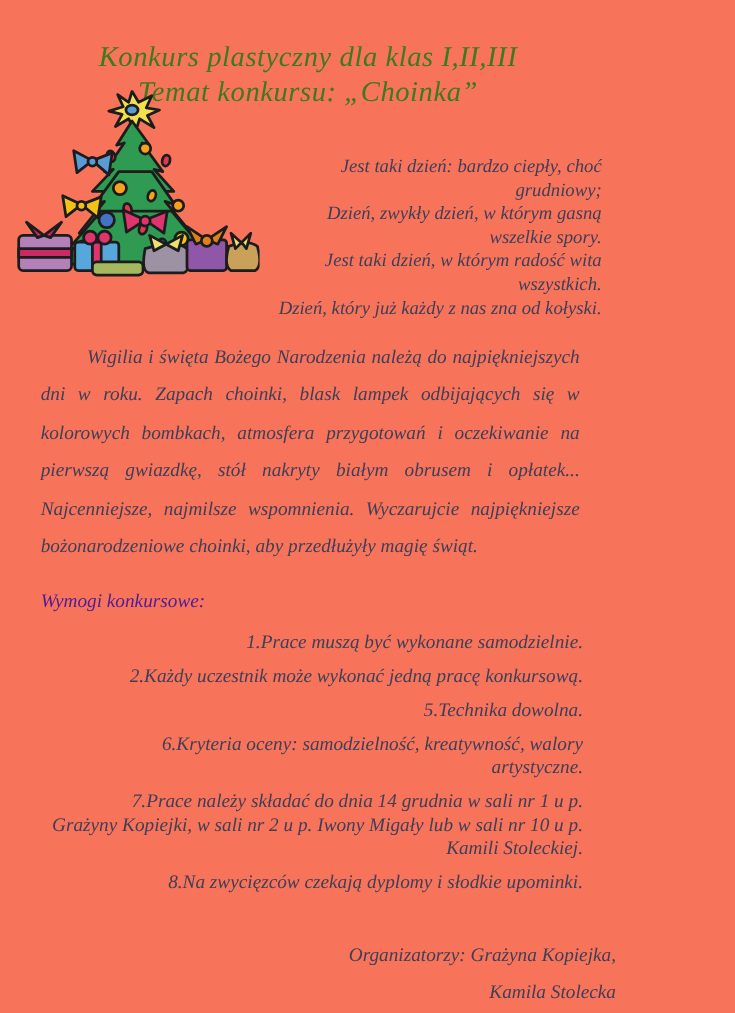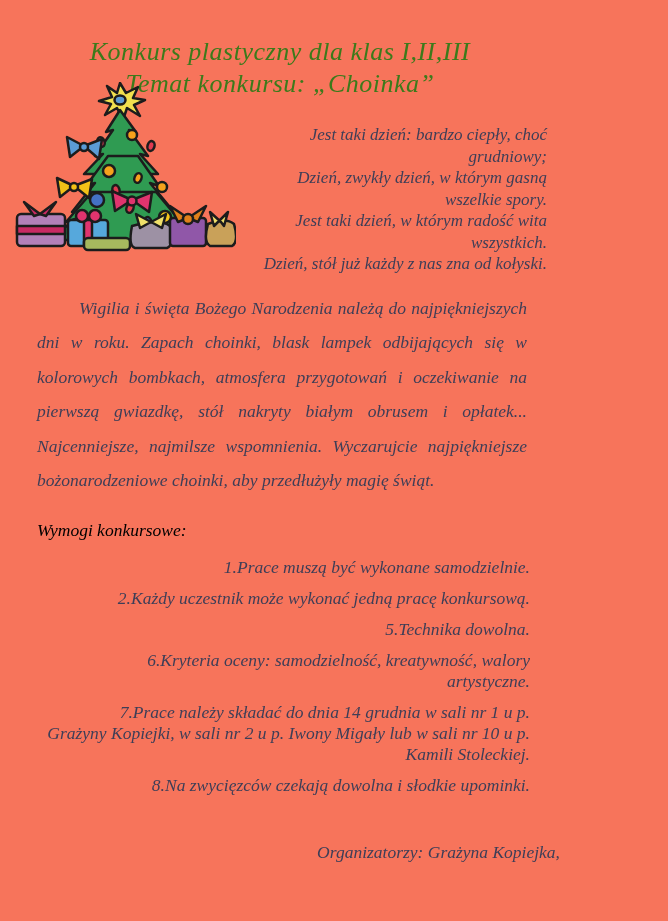--- a/index.html
+++ b/index.html
@@ -22,39 +22,39 @@
     letter-spacing:0.5px;
   }
 
   .tree {
     position:absolute;
     left:12px; top:82px;
     width:224px; height:170px;
   }
 
   .poem {
-    margin-top:24px;
+    margin-top:40px;
     text-align:right;
     padding-right:13px;
     padding-left:240px;
     font-size:17px;
     line-height:21.5px;
   }
 
   .intro {
     margin:16px 33px 0 37px;
     text-align:justify;
     text-indent:42px;
     font-size:17.5px;
     line-height:34.5px;
   }
 
   .subheading {
     margin:22px 0 0 37px;
-    color:#000000;
+    color:#4c1d95;
     font-size:17.5px;
   }
 
   .reqs {
     list-style:none;
     margin:16px 30px 0 37px;
     padding:0;
     font-size:17.5px;
     line-height:21px;
   }
@@ -147,33 +147,34 @@
         <path fill="#c9a159" d="M196,142 q-5,18 2,22 l22,0 q7,-4 2,-22 q-8,-7 -26,0 z"></path>
         <polygon fill="#efe06b" points="209,140 198,130 202,144 216,130 212,144"></polygon>
       </g>
     </g>
   </svg>
 
   <div class="poem">
     <div>Jest taki dzień: bardzo ciepły, choć grudniowy;</div>
     <div>Dzień, zwykły dzień, w którym gasną wszelkie spory.</div>
     <div>Jest taki dzień, w którym radość wita wszystkich.</div>
-    <div>Dzień, stół już każdy z nas zna od kołyski.</div>
+    <div>Dzień, który już każdy z nas zna od kołyski.</div>
   </div>
 
   <p class="intro">Wigilia i święta Bożego Narodzenia należą do najpiękniejszych dni w roku. Zapach choinki, blask lampek odbijających się w kolorowych bombkach, atmosfera przygotowań i oczekiwanie na pierwszą gwiazdkę, stół nakryty białym obrusem i opłatek... Najcenniejsze, najmilsze wspomnienia. Wyczarujcie najpiękniejsze bożonarodzeniowe choinki, aby przedłużyły magię świąt.</p>
 
   <div class="subheading">Wymogi konkursowe:</div>
 
   <ol class="reqs">
     <li><span class="num">1.</span><span>Prace muszą być wykonane samodzielnie.</span></li>
     <li><span class="num">2.</span><span>Każdy uczestnik może wykonać jedną pracę konkursową.</span></li>
     <li><span class="num">5.</span><span>Technika dowolna.</span></li>
     <li><span class="num">6.</span><span>Kryteria oceny: samodzielność, kreatywność, walory artystyczne.</span></li>
     <li><span class="num">7.</span><span>Prace należy składać do dnia 14 grudnia w sali nr 1 u p. Grażyny Kopiejki, w sali nr 2 u p. Iwony Migały lub w sali nr 10 u p. Kamili Stoleckiej.</span></li>
-    <li><span class="num">8.</span><span>Na zwycięzców czekają dowolna i słodkie upominki.</span></li>
+    <li><span class="num">8.</span><span>Na zwycięzców czekają dyplomy i słodkie upominki.</span></li>
   </ol>
 
   <div class="orgs">
     <div>Organizatorzy: Grażyna Kopiejka,</div>
+    <div>Kamila Stolecka</div>
   </div>
 
 </div>
 
 </body></html>

